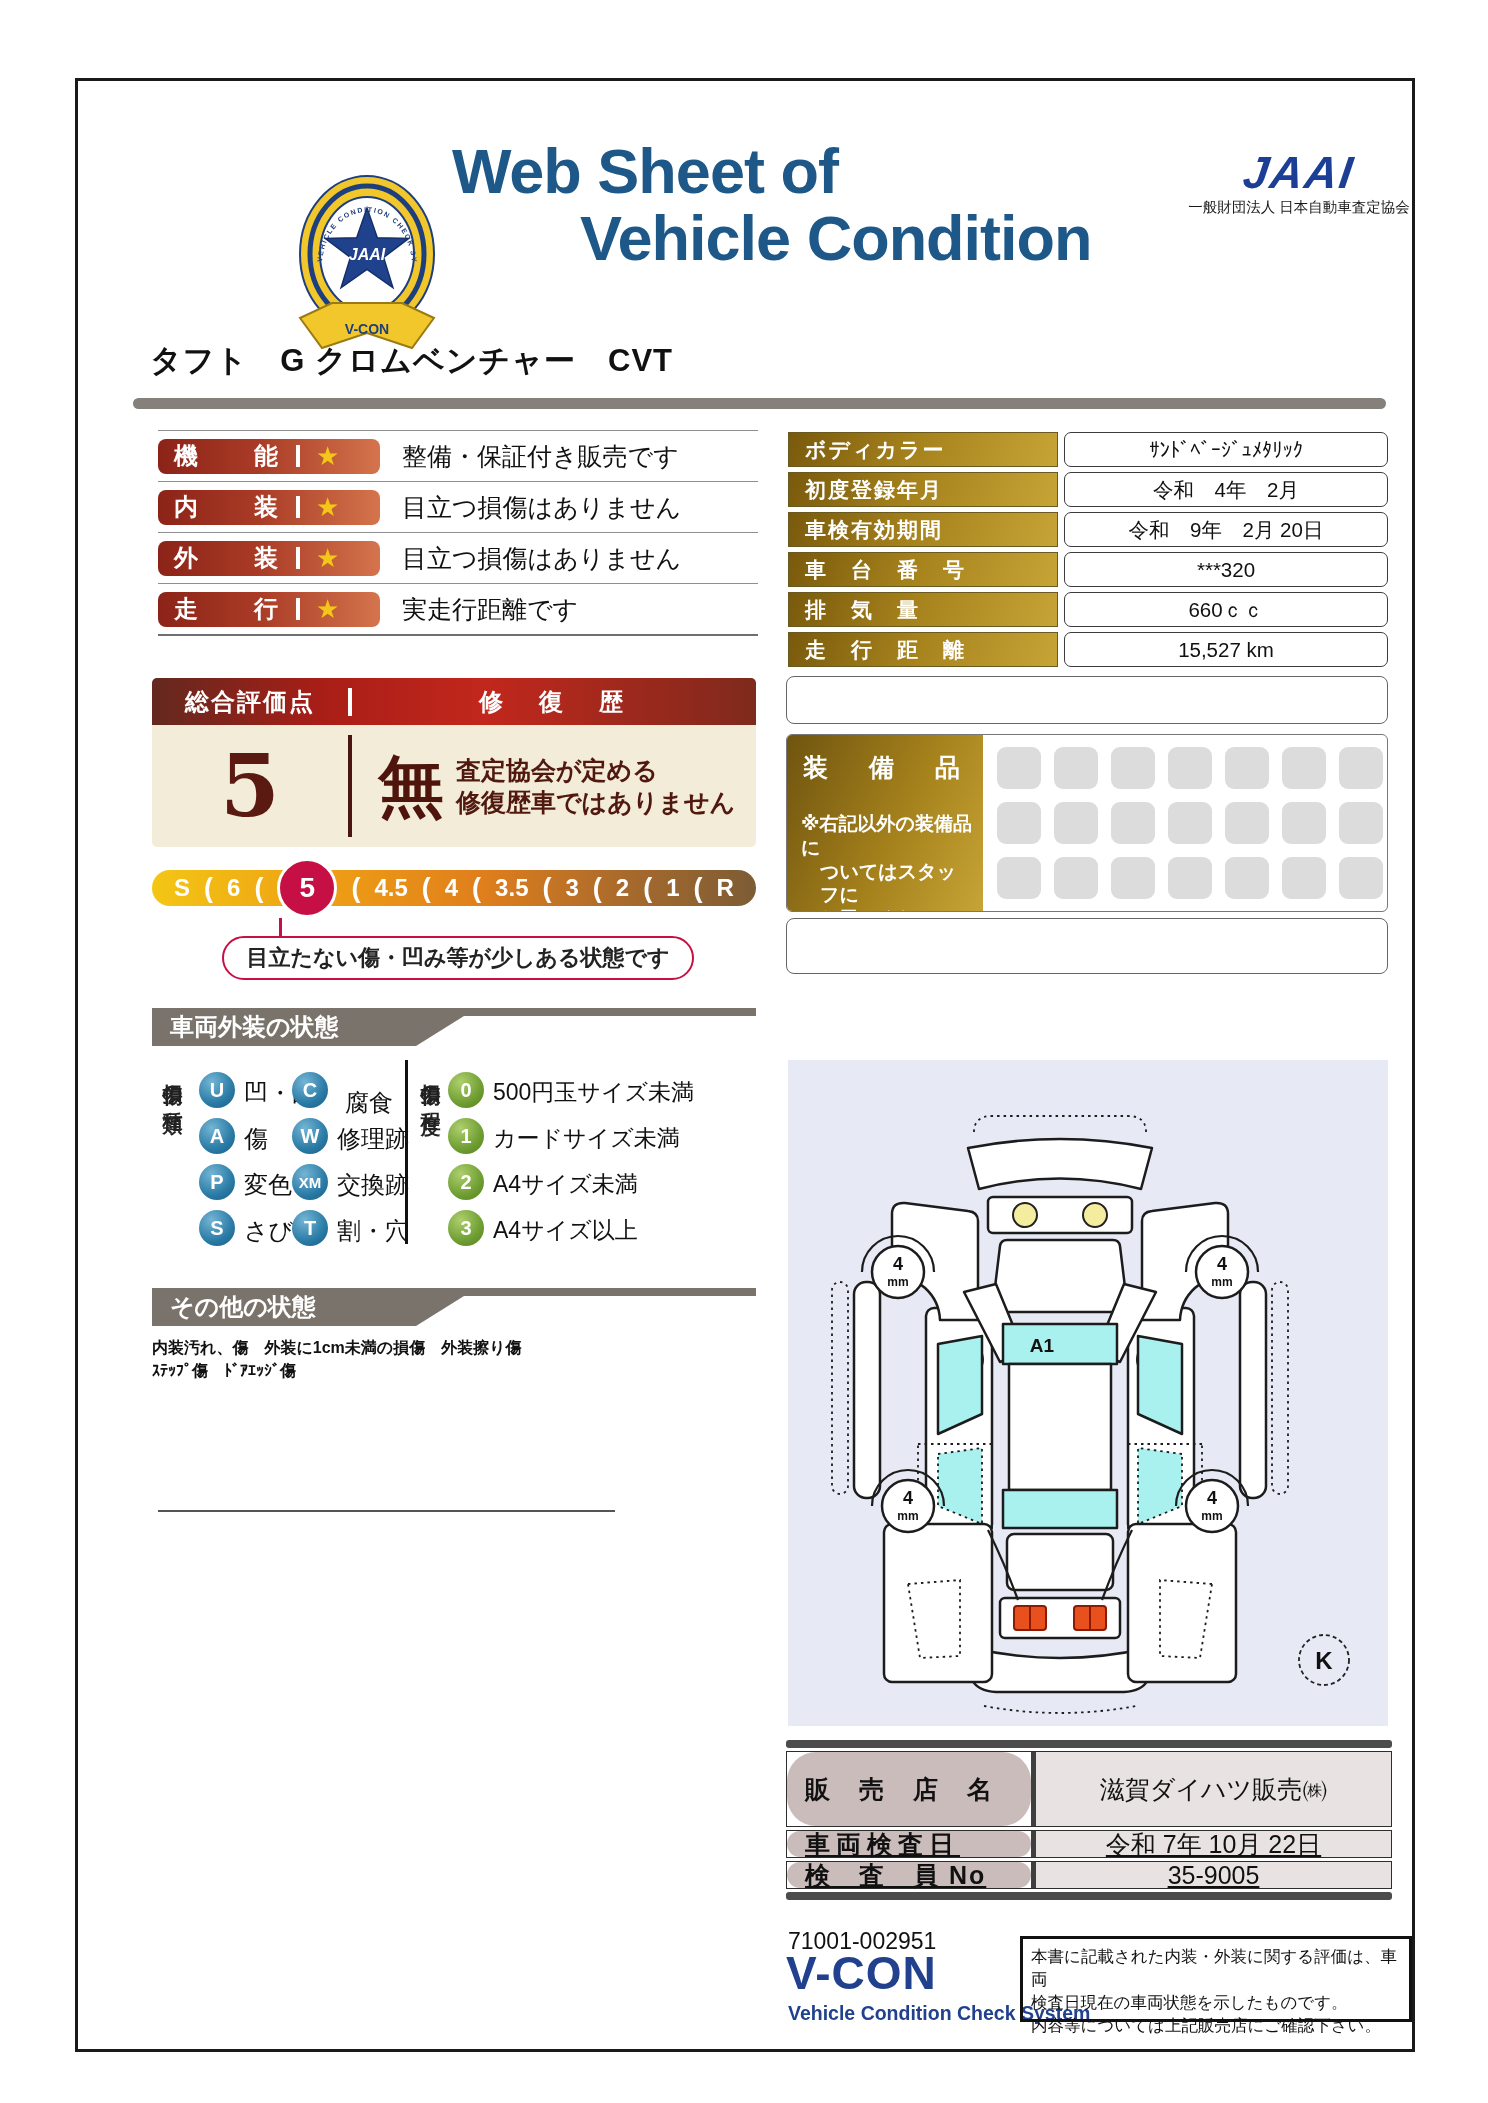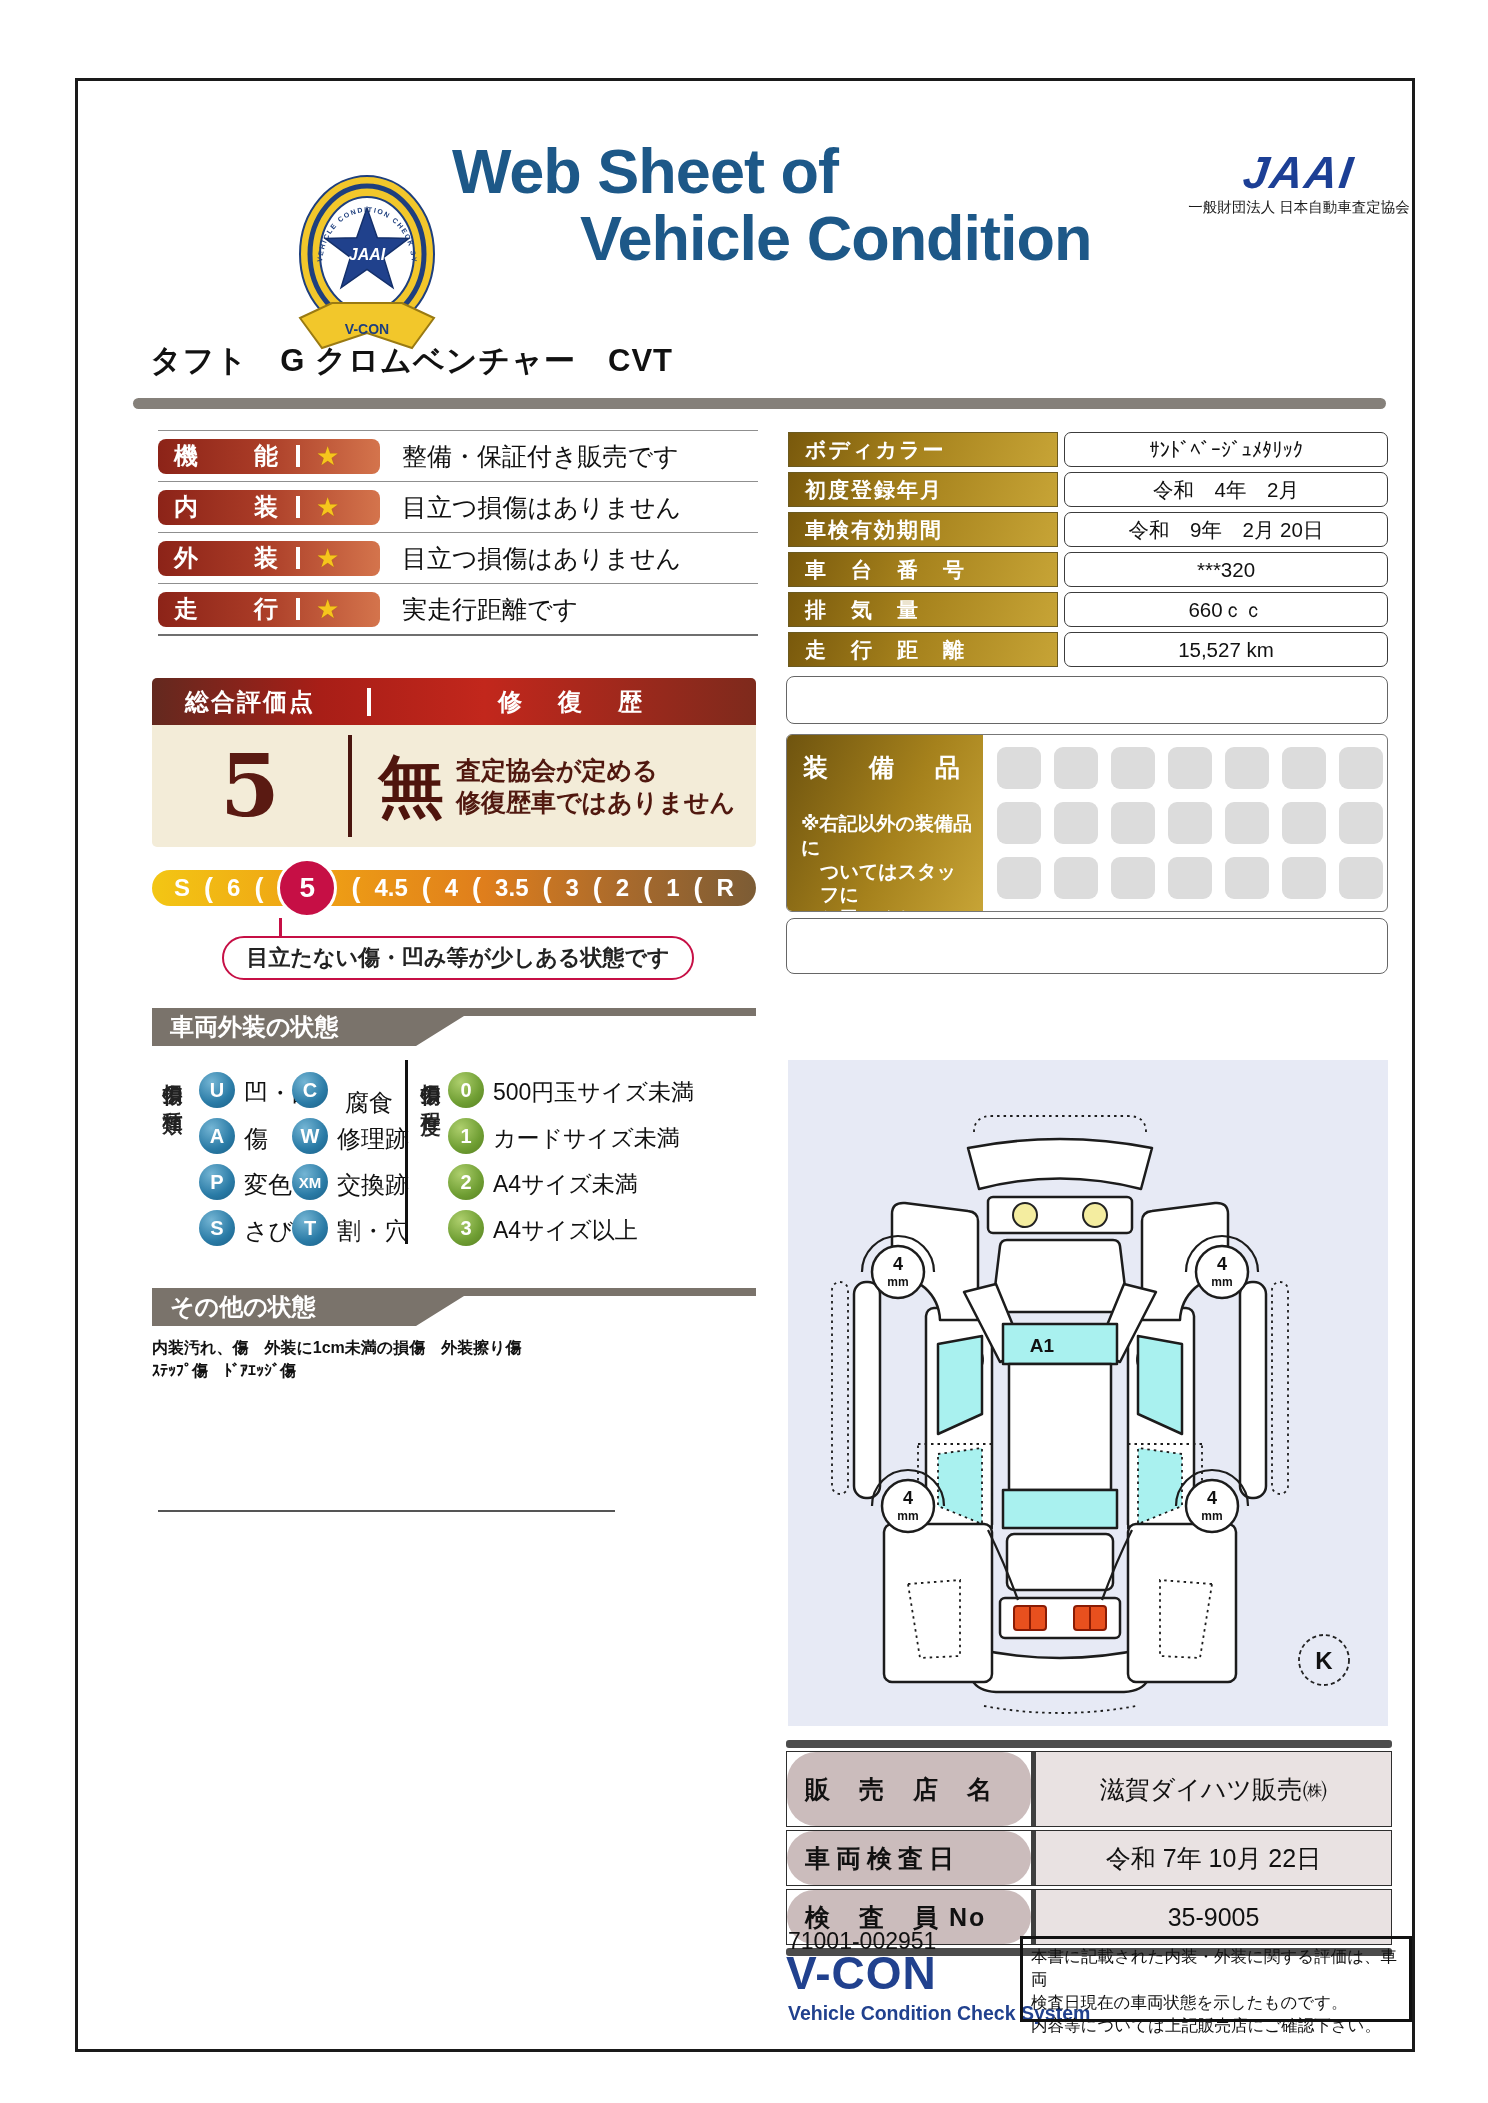--- a/index.html
+++ b/index.html
@@ -36,21 +36,21 @@
   .i-row{display:flex;height:35px;margin-bottom:5px;}
   .i-label{width:270px;box-sizing:border-box;color:#fff;font-size:21px;font-weight:bold;letter-spacing:2px;
      background:linear-gradient(110deg,#79590c 0%,#a5811c 45%,#c7a436 100%);
      display:flex;align-items:center;padding-left:16px;border:1px solid #6b5a20;}
   .i-value{flex:1;margin-left:6px;background:#fff;border:1.6px solid #3c3c3c;border-radius:7px;
      display:flex;align-items:center;justify-content:center;font-size:20.5px;}
 
   
   .op{left:152px;top:678px;width:604px;}
   .op-header{height:47px;display:flex;align-items:center;color:#fff;font-size:24px;font-weight:bold;border-radius:5px 5px 0 0;
-     background:linear-gradient(90deg,#63291f 0%,#a81e17 28%,#c2271c 55%,#7e2a1c 100%);gap:19px;}
+     background:linear-gradient(90deg,#63291f 0%,#a81e17 28%,#c2271c 55%,#7e2a1c 100%);}
   .op-hl{width:196px;text-align:center;letter-spacing:2px;}
   .op-hbar{width:4px;height:28px;background:#fff;}
   .op-hr{flex:1;text-align:center;letter-spacing:6px;}
   .op-body{height:122px;background:#f3ecd8;display:flex;align-items:center;border-radius:0 0 5px 5px;}
   .op-score{width:196px;text-align:center;font-size:86px;font-weight:bold;color:#5a1a12;
      font-family:"DejaVu Serif","Liberation Serif",serif;line-height:1;}
   .op-div{width:4px;height:102px;background:#4a150f;}
   .op-none{font-size:66px;font-weight:bold;color:#4f150d;margin-left:26px;line-height:1;
      font-family:"DejaVu Serif","Liberation Serif",serif;}
   .op-note{margin-left:12px;color:#50180f;font-size:25px;font-weight:bold;line-height:1.3;}
@@ -114,21 +114,21 @@
   .dg-dash{fill:none;stroke:#1c1c1c;stroke-width:1.8;stroke-dasharray:2.5 4;}
   .dg-cyan{fill:#a9f1ef;stroke:#1c1c1c;stroke-width:2.5;stroke-linejoin:round;}
   .dg-cyandash{fill:#a9f1ef;stroke:#1c1c1c;stroke-width:1.8;stroke-dasharray:2.5 4;}
   .dg-text{fill:#111;text-anchor:middle;font-weight:bold;}
 
   
   .dealer{left:786px;top:1740px;width:606px;}
   .dt-bar{height:8px;background:#4c4c4c;border-radius:3px;}
   .dt-row{display:flex;border:1.5px solid #2e2e2e;margin:3px 0;box-sizing:border-box;}
   .dt-row.h1{height:76px;}
-  .dt-row.h2{height:56px;}
+  .dt-row.h2{height:28px;text-decoration:underline;}
   .dt-label{width:244px;background:#cbbcbc;display:flex;align-items:center;padding-left:18px;
      font-size:25px;font-weight:bold;letter-spacing:2px;box-sizing:border-box;border-radius:29px;}
   .dt-div{width:5px;background:#3f3f3f;}
   .dt-value{flex:1;background:#e9e2e2;display:flex;align-items:center;justify-content:center;font-size:25px;}
 
   
   .doc-number{left:788px;top:1928px;font-size:23px;color:#111;}
   .vcon-title{left:786px;top:1950px;font-size:46px;font-weight:900;color:#21418e;letter-spacing:1px;line-height:1;}
   .vcon-sub{left:788px;top:2002px;font-size:19.5px;font-weight:bold;color:#21418e;}
   .disclaimer{left:1020px;top:1936px;width:392px;height:86px;border:3px solid #111;box-sizing:border-box;

